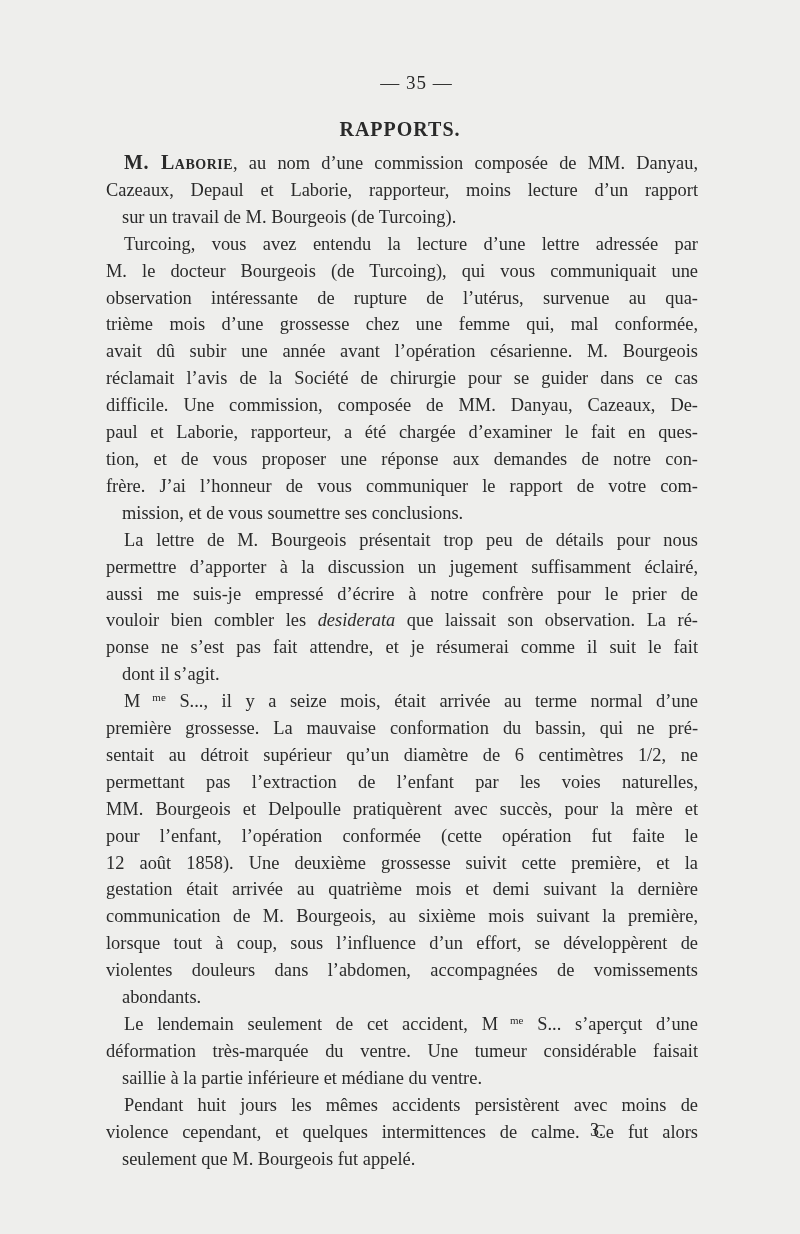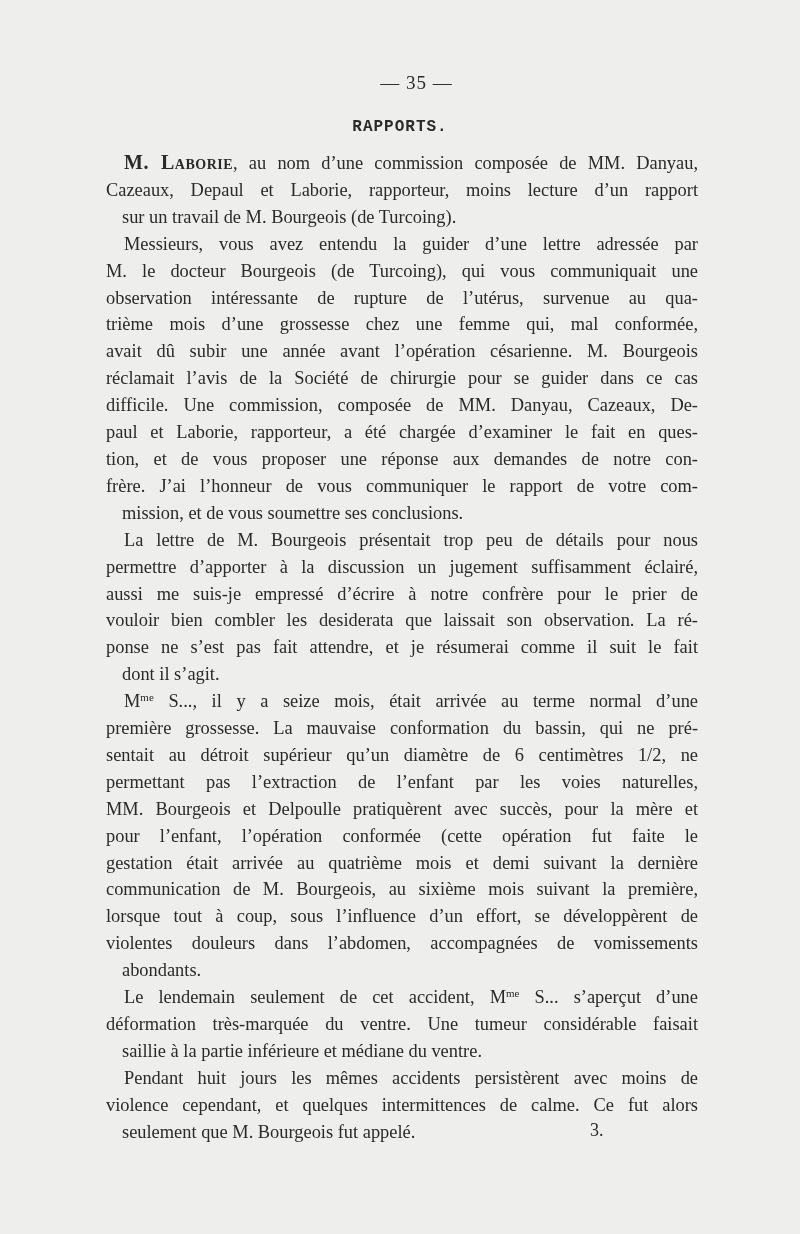--- a/index.html
+++ b/index.html
@@ -10,51 +10,51 @@
       color: #2a2a2a;
       position: relative;
     }
     .page { position: absolute; left: 0; top: 0; width: 800px; height: 1234px; }
     .folio {
       position: absolute; top: 72px; left: 0; width: 785px;
       text-align: center; font-size: 19px; letter-spacing: 1px; margin-left: 24px;
     }
     .heading {
       position: absolute; top: 118px; left: 0; width: 800px;
-      text-align: center; font-size: 16px; letter-spacing: 1px; font-weight: bold; font-family: Liberation Mono, monospace;
+      text-align: center; font-size: 20px; letter-spacing: 1px; font-weight: bold;
     }
     .body {
       position: absolute; top: 149px; left: 106px; width: 592px;
       font-size: 18.4px; line-height: 26.9px; text-align: justify;
       hyphens: none;
     }
     .line { display: block; white-space: nowrap; text-align-last: justify; text-align: justify; }
     .line.last { text-align-last: left; margin-left: 16px; }
     .ind { padding-left: 18px; }
     .sc { font-variant: small-caps; letter-spacing: 0.5px; font-size: 20px; font-weight: bold; }
-    .it { }
-    sup { font-size: 11px; vertical-align: 6px; line-height: 0; }
+    .it { font-style: italic; }
+    sup { font-size: 11px; vertical-align: 6px; line-height: 0; padding-left: 12px; }
     .signature {
       position: absolute; top: 1120px; left: 590px; font-size: 18px;
     }
   </style>
 </head>
 <body>
 
 <div class="page">
   <div class="folio">— 35 —</div>
   <div class="heading">RAPPORTS.</div>
   <div class="body" id="body">
       <div>
         <span class="line ind"><span class="sc">M. Laborie</span>, au nom d’une commission composée de MM. Danyau,</span>
         <span class="line">Cazeaux, Depaul et Laborie, rapporteur, moins lecture d’un rapport</span>
         <span class="line last">sur un travail de M. Bourgeois (de Turcoing).</span>
       </div>
       <div>
-        <span class="line ind">Messieurs, vous avez entendu la guider d’une lettre adressée par</span>
+        <span class="line ind">Turcoing, vous avez entendu la lecture d’une lettre adressée par</span>
         <span class="line">M. le docteur Bourgeois (de Turcoing), qui vous communiquait une</span>
         <span class="line">observation intéressante de rupture de l’utérus, survenue au qua-</span>
         <span class="line">trième mois d’une grossesse chez une femme qui, mal conformée,</span>
         <span class="line">avait dû subir une année avant l’opération césarienne. M. Bourgeois</span>
         <span class="line">réclamait l’avis de la Société de chirurgie pour se guider dans ce cas</span>
         <span class="line">difficile. Une commission, composée de MM. Danyau, Cazeaux, De-</span>
         <span class="line">paul et Laborie, rapporteur, a été chargée d’examiner le fait en ques-</span>
         <span class="line">tion, et de vous proposer une réponse aux demandes de notre con-</span>
         <span class="line">frère. J’ai l’honneur de vous communiquer le rapport de votre com-</span>
         <span class="line last">mission, et de vous soumettre ses conclusions.</span>
@@ -67,20 +67,21 @@
         <span class="line">ponse ne s’est pas fait attendre, et je résumerai comme il suit le fait</span>
         <span class="line last">dont il s’agit.</span>
       </div>
       <div>
         <span class="line ind">M<sup>me</sup> S..., il y a seize mois, était arrivée au terme normal d’une</span>
         <span class="line">première grossesse. La mauvaise conformation du bassin, qui ne pré-</span>
         <span class="line">sentait au détroit supérieur qu’un diamètre de 6 centimètres 1/2, ne</span>
         <span class="line">permettant pas l’extraction de l’enfant par les voies naturelles,</span>
         <span class="line">MM. Bourgeois et Delpoulle pratiquèrent avec succès, pour la mère et</span>
         <span class="line">pour l’enfant, l’opération conformée (cette opération fut faite le</span>
+        <span class="line">12 août 1858). Une deuxième grossesse suivit cette première, et la</span>
         <span class="line">gestation était arrivée au quatrième mois et demi suivant la dernière</span>
         <span class="line">communication de M. Bourgeois, au sixième mois suivant la première,</span>
         <span class="line">lorsque tout à coup, sous l’influence d’un effort, se développèrent de</span>
         <span class="line">violentes douleurs dans l’abdomen, accompagnées de vomissements</span>
         <span class="line last">abondants.</span>
       </div>
       <div>
         <span class="line ind">Le lendemain seulement de cet accident, M<sup>me</sup> S... s’aperçut d’une</span>
         <span class="line">déformation très-marquée du ventre. Une tumeur considérable faisait</span>
         <span class="line last">saillie à la partie inférieure et médiane du ventre.</span>

